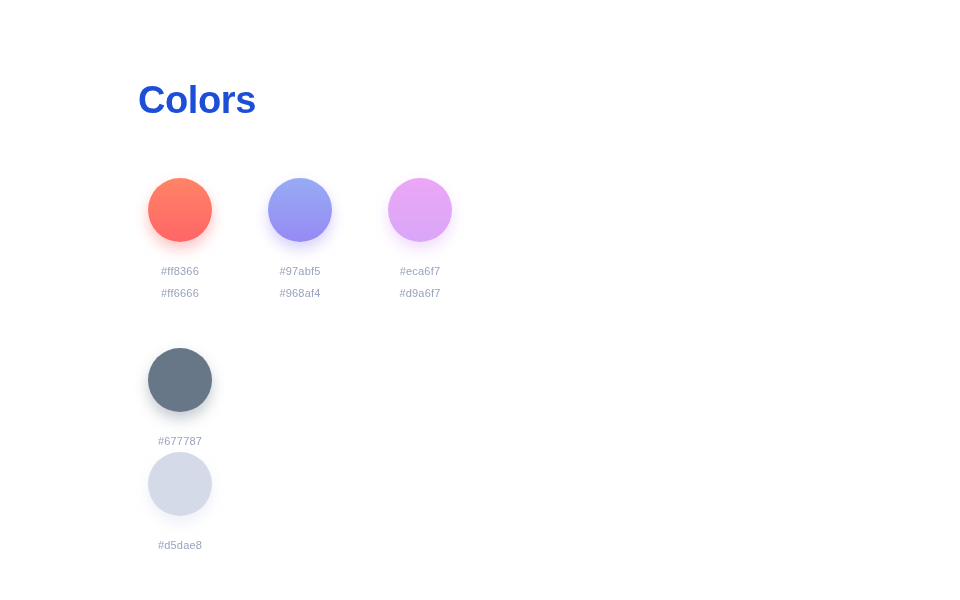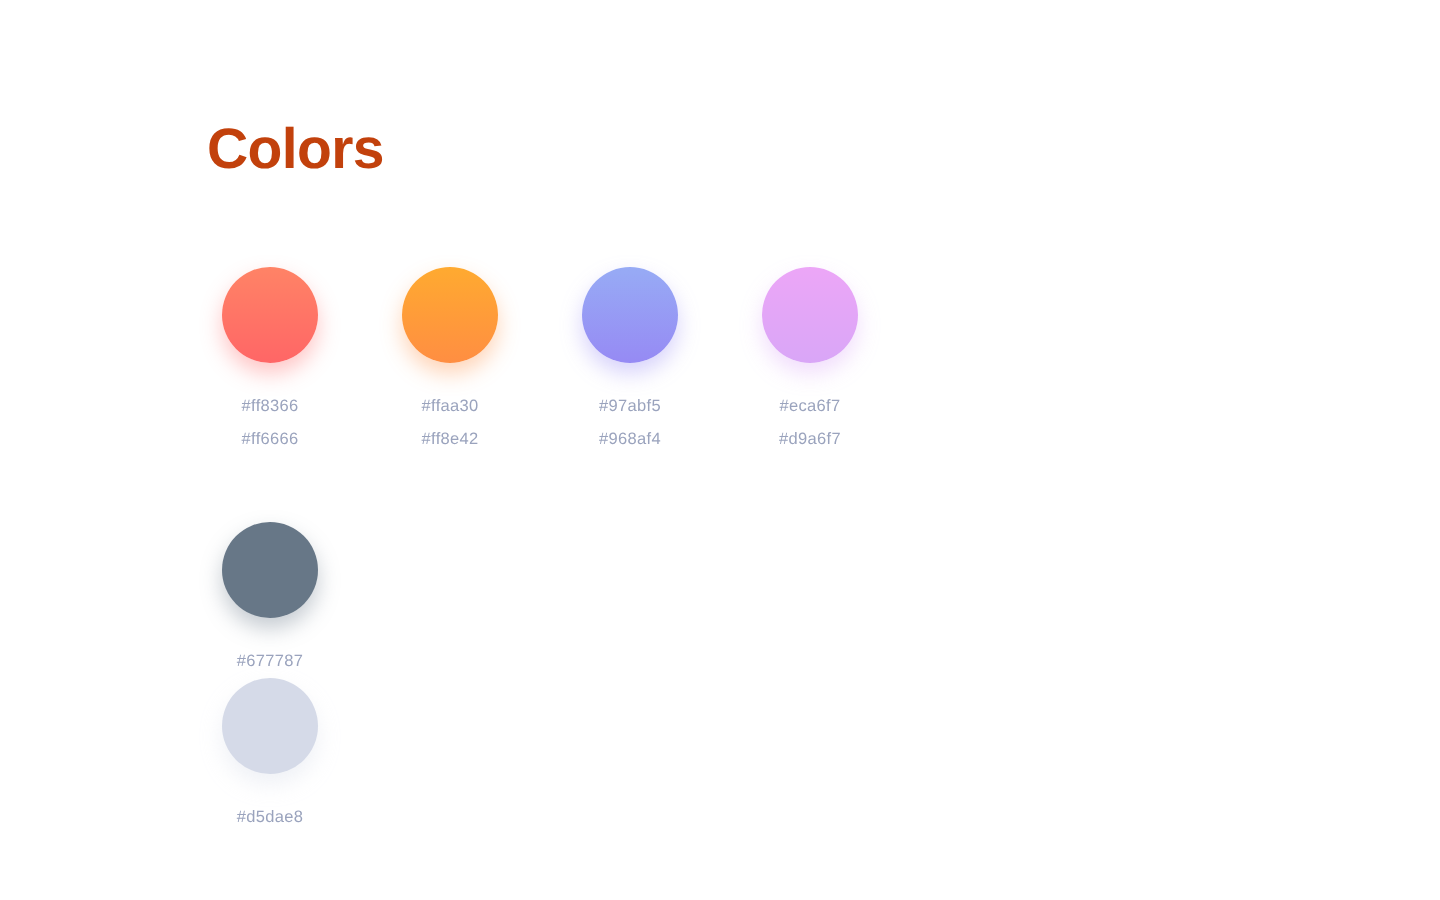--- a/index.html
+++ b/index.html
@@ -20,21 +20,21 @@
     height: 600px;
   }
 
   .page-title {
     position: absolute;
     left: 138px;
     top: 78px;
     font-size: 38px;
     font-weight: bold;
     letter-spacing: -0.4px;
-    color: #c2410c;
+    color: #1d4ed8;
     line-height: 44px;
     margin: 0;
   }
 
   .palette-row {
     position: absolute;
     left: 120px;
     display: flex;
     align-items: flex-start;
   }
@@ -80,27 +80,20 @@
 
   <div class="palette-row row-gradients" id="gradient-row">
       <div class="swatch">
         <div class="swatch-circle" style="background: linear-gradient(rgb(255, 131, 102) 0%, rgb(255, 102, 102) 100%); box-shadow: rgba(255, 102, 102, 0.38) 0px 7px 14px;"></div>
         <div class="swatch-labels">
           <div class="swatch-label">#ff8366</div>
           <div class="swatch-label">#ff6666</div>
         </div>
       </div>
       <div class="swatch">
-        <div class="swatch-circle" style="background: linear-gradient(rgb(255, 170, 48) 0%, rgb(255, 142, 66) 100%); box-shadow: rgba(255, 142, 66, 0.38) 0px 7px 14px;"></div>
-        <div class="swatch-labels">
-          <div class="swatch-label">#ffaa30</div>
-          <div class="swatch-label">#ff8e42</div>
-        </div>
-      </div>
-      <div class="swatch">
         <div class="swatch-circle" style="background: linear-gradient(rgb(151, 171, 245) 0%, rgb(150, 138, 244) 100%); box-shadow: rgba(150, 138, 244, 0.38) 0px 7px 14px;"></div>
         <div class="swatch-labels">
           <div class="swatch-label">#97abf5</div>
           <div class="swatch-label">#968af4</div>
         </div>
       </div>
       <div class="swatch">
         <div class="swatch-circle" style="background: linear-gradient(rgb(236, 166, 247) 0%, rgb(217, 166, 247) 100%); box-shadow: rgba(217, 166, 247, 0.38) 0px 7px 14px;"></div>
         <div class="swatch-labels">
           <div class="swatch-label">#eca6f7</div>

